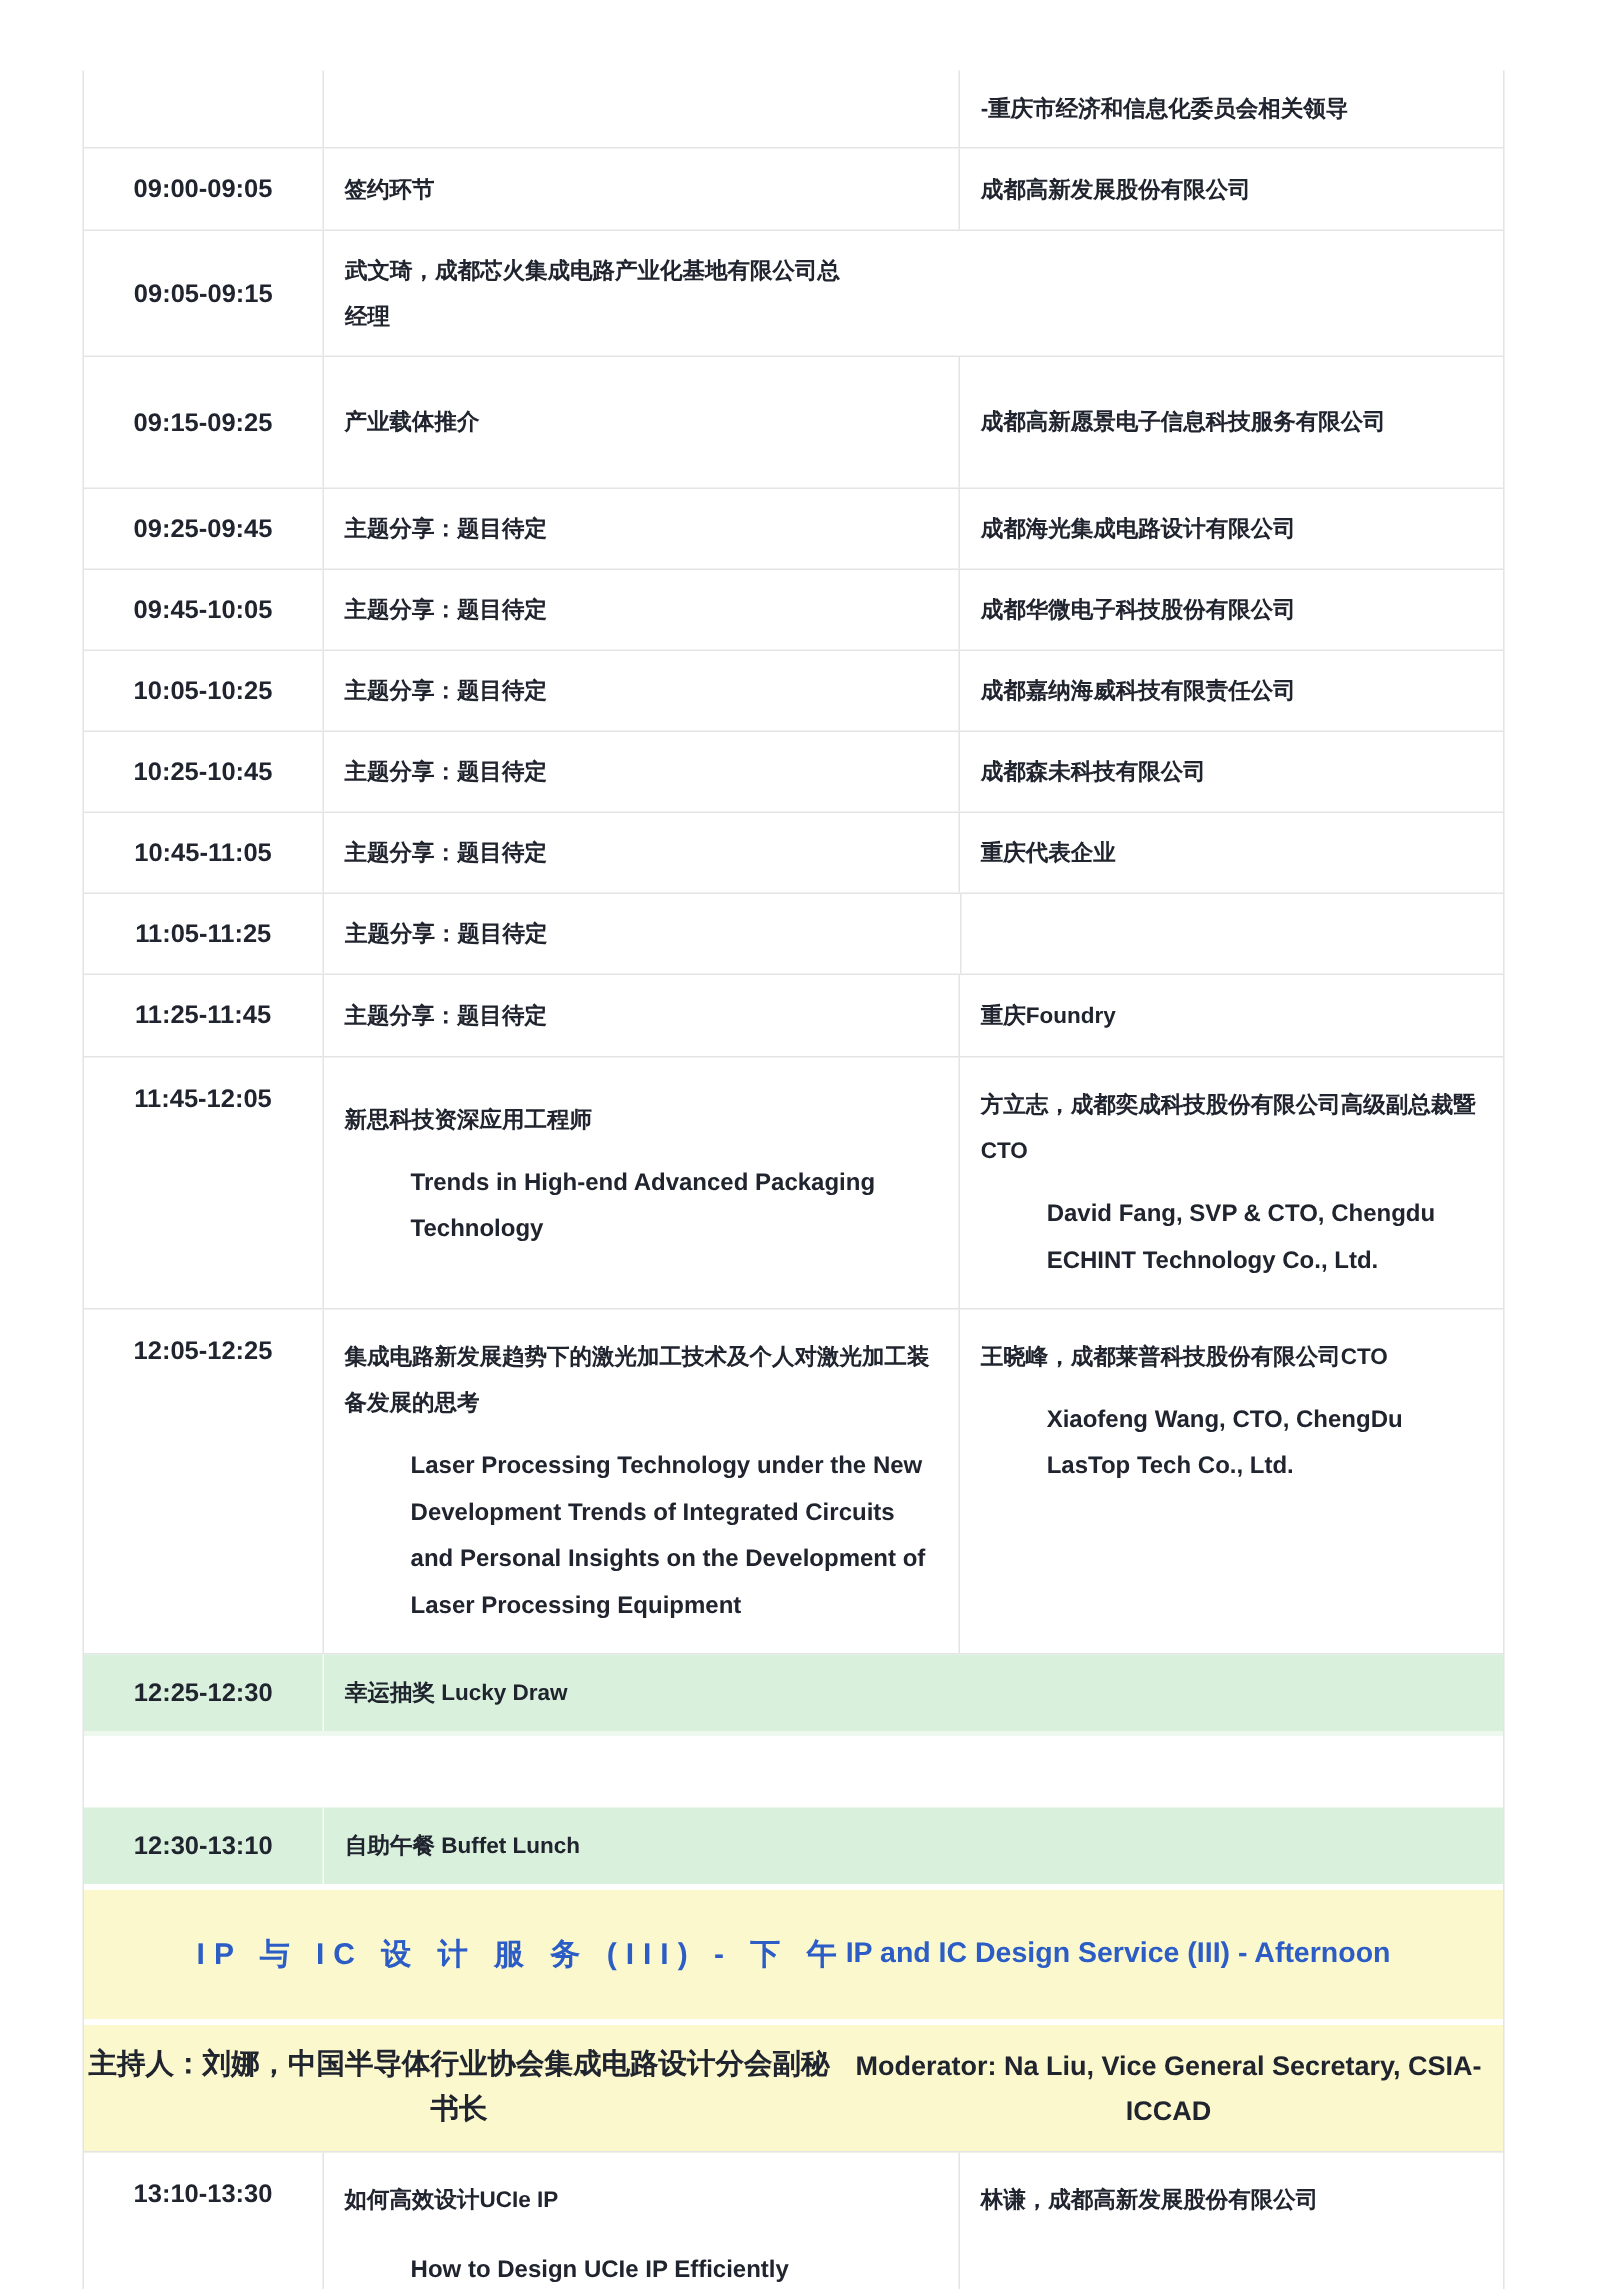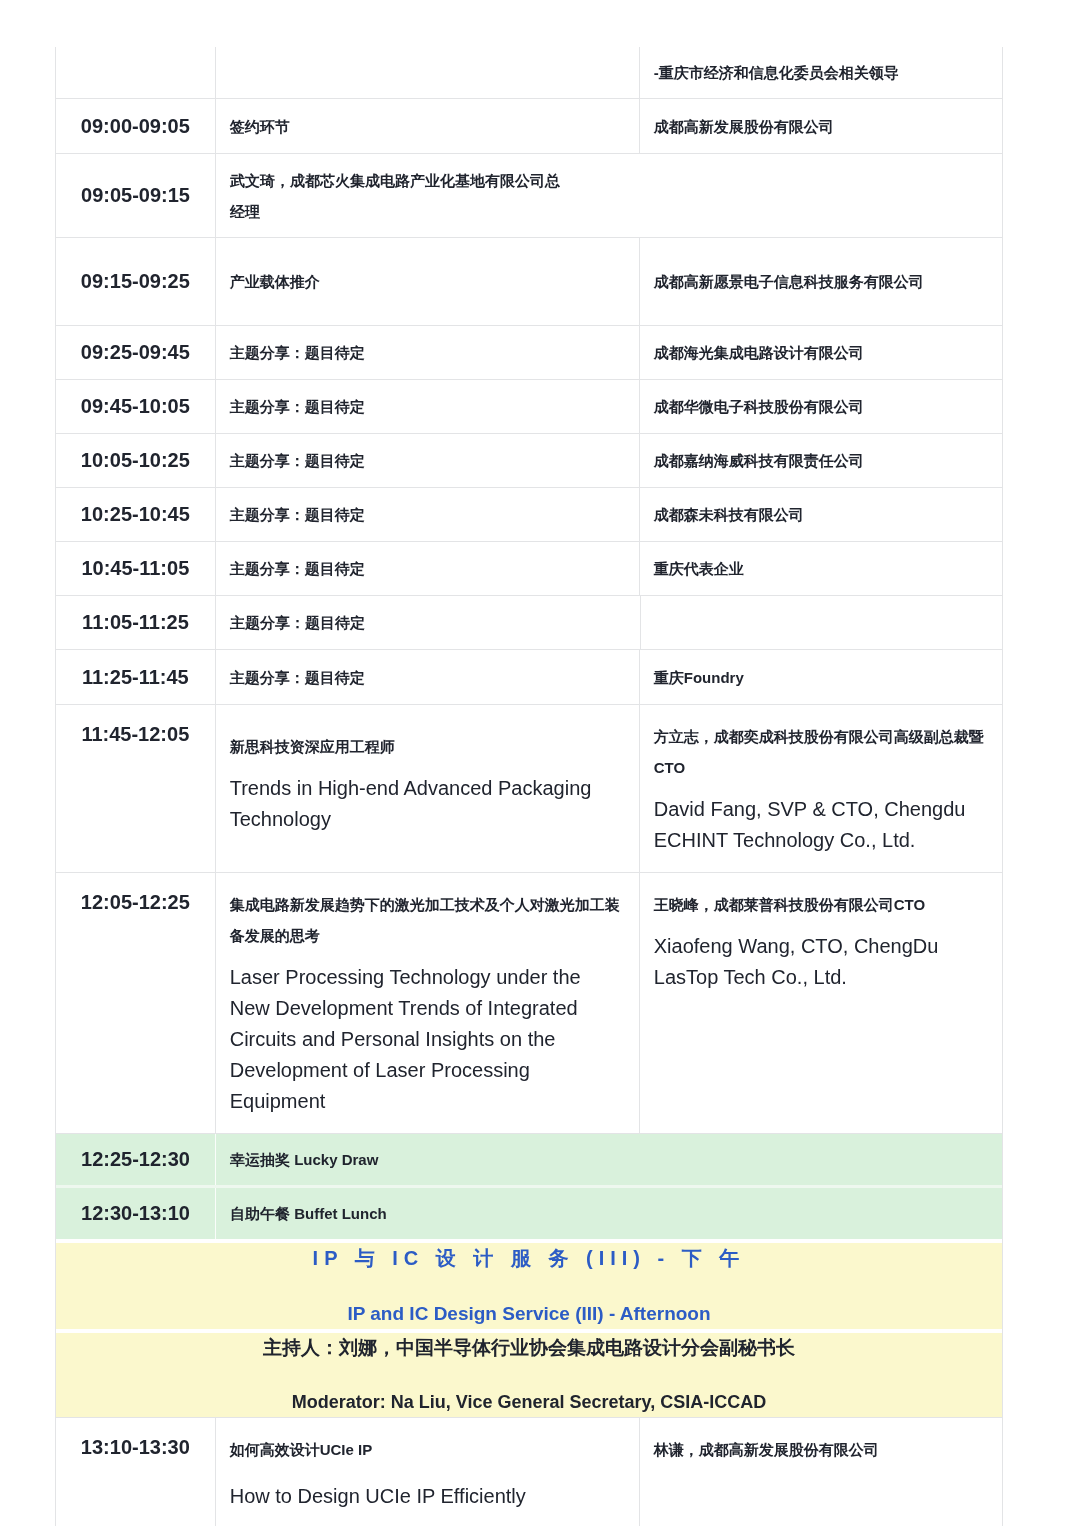--- a/index.html
+++ b/index.html
@@ -11,39 +11,39 @@
     --blue:#2c5cc5;
   }
   *{margin:0;padding:0;box-sizing:border-box;}
   body{background:#ffffff;font-family:"Liberation Sans",sans-serif;color:var(--text);}
   .page{position:relative;width:1080px;height:1526px;background:#ffffff;overflow:hidden;}
   .table{position:absolute;left:55px;top:47px;width:948px;
          border-left:1px solid var(--border);border-right:1px solid var(--border);}
   .row{display:flex;align-items:center;border-bottom:1px solid var(--border);}
   .row.top-align{align-items:flex-end;}
   .cell{padding:10px 14px;}
-  .c-time{width:160px;text-align:center;font-weight:bold;font-size:20px;
+  .c-time{width:160px;text-align:center;font-weight:bold;font-size:17px;
           border-right:1px solid var(--border);align-self:stretch;
           display:flex;align-items:center;justify-content:center;}
   .top-align .c-time{align-items:flex-start;padding-top:18px;}
   .c-title{width:425px;border-right:1px solid var(--border);align-self:stretch;}
   .c-speaker{width:363px;align-self:stretch;}
   .cn{font-weight:bold;font-size:15px;line-height:31px;}
-  .en{font-weight:normal;font-size:20px;line-height:31px;margin-top:11px;}
+  .en{font-weight:bold;font-size:16px;line-height:31px;margin-top:11px;margin-left:44px;}
   .v-center{display:flex;flex-direction:column;justify-content:center;}
   .top-align .c-title,.top-align .c-speaker{padding-top:16px;padding-bottom:16px;}
   
   .r-green{background:var(--green);}
   .r-green .c-time{border-right:1px solid rgba(255,255,255,0.85);}
   .r-green .c-label{flex:1;padding:10px 14px;}
   .row13{border-bottom:3px solid var(--green-sep);}
-  .row14{border-bottom:4px solid #ffffff;}
+  .row14{border-bottom:4px solid #ffffff;margin-top:48px;}
   
-  .r-yellow{background:var(--yellow);display:flex;flex-direction:column;
-            justify-content:space-between;text-align:center;}
+  .r-yellow{background:var(--yellow);display:flex;
+            justify-content:center;text-align:center;}
   .row15{border-bottom:4px solid #ffffff;}
   .session-cn{color:var(--blue);font-weight:bold;font-size:20px;line-height:30px;letter-spacing:6px;}
   .session-en{color:var(--blue);font-weight:bold;font-size:19px;line-height:30px;}
   .mod-cn{font-weight:bold;font-size:19px;line-height:30px;}
   .mod-en{font-weight:bold;font-size:18px;line-height:30px;}
   
   .row0{min-height:46px}.row1{min-height:55px}.row2{min-height:84px}.row3{min-height:88px}
   .row4,.row5,.row6,.row7,.row8,.row9{min-height:54px}.row10{min-height:55px}
   .row11{min-height:162px}.row12{min-height:221px}
   .row13{min-height:54px}.row14{min-height:53px}

